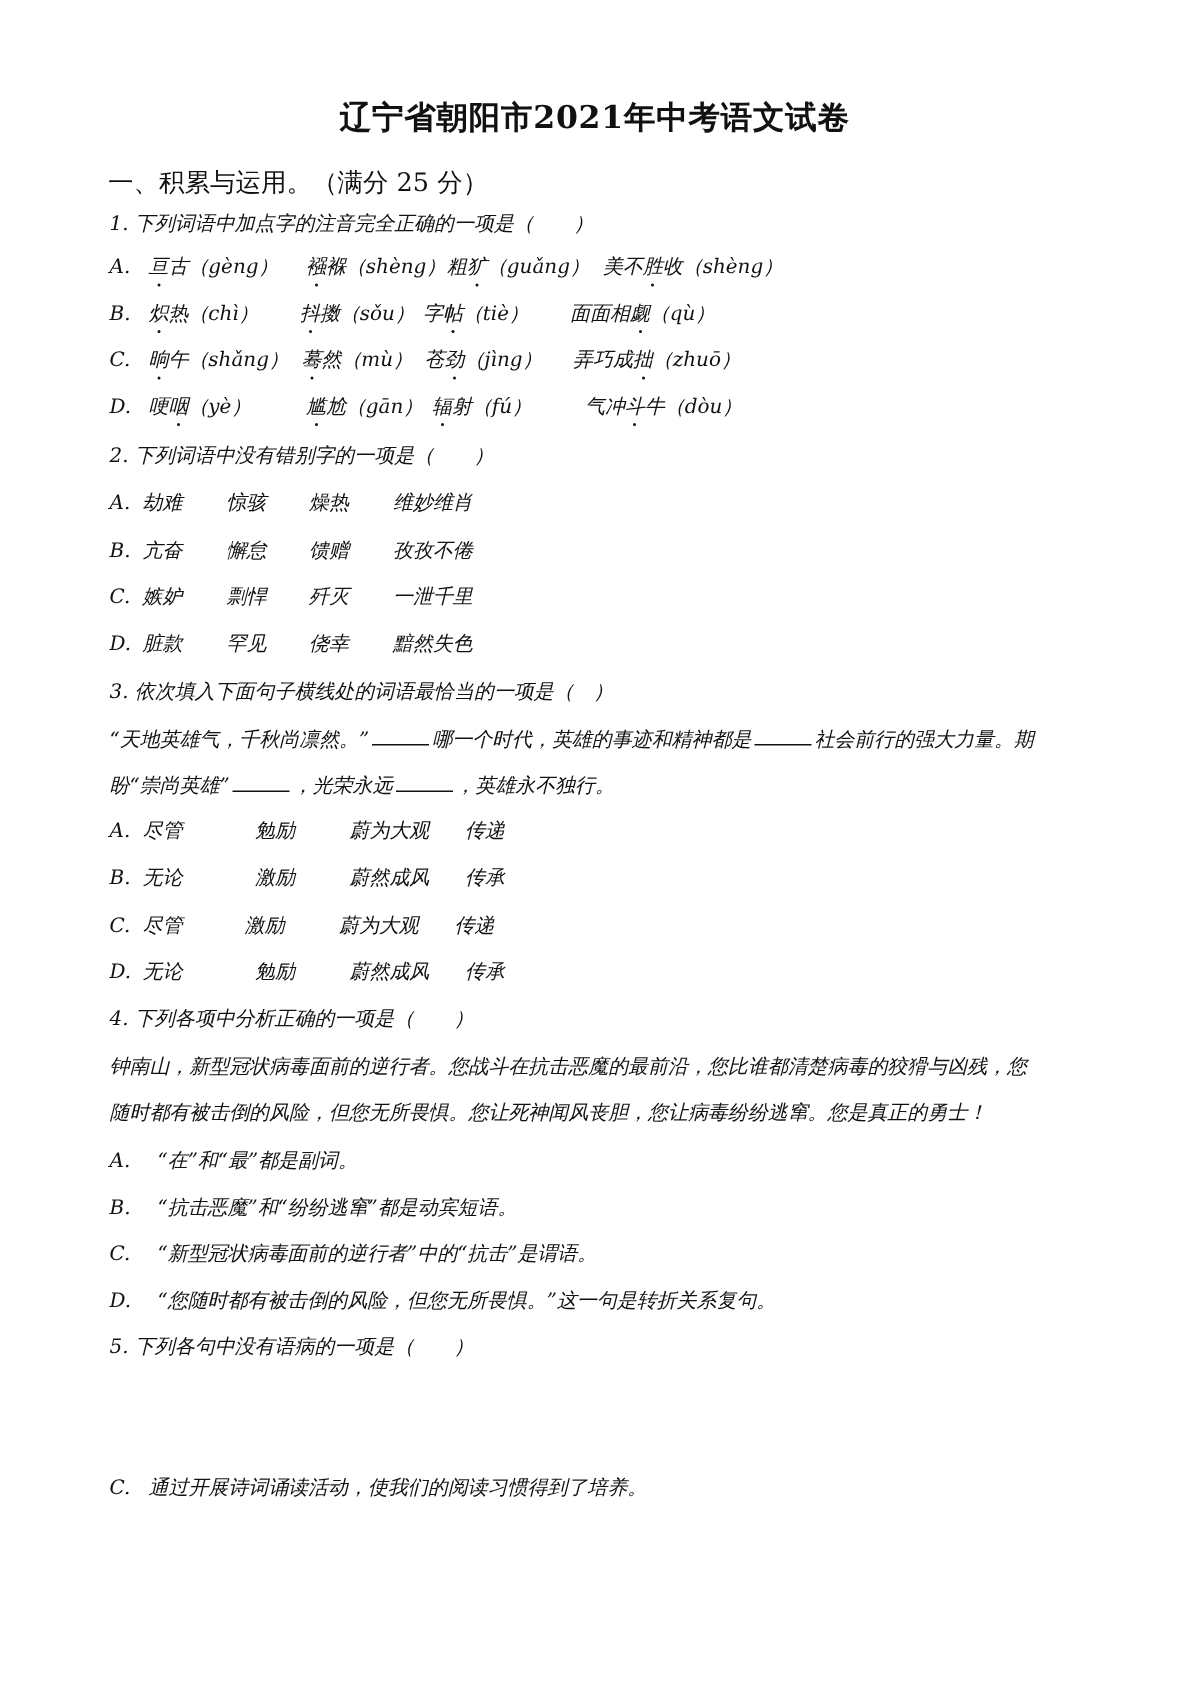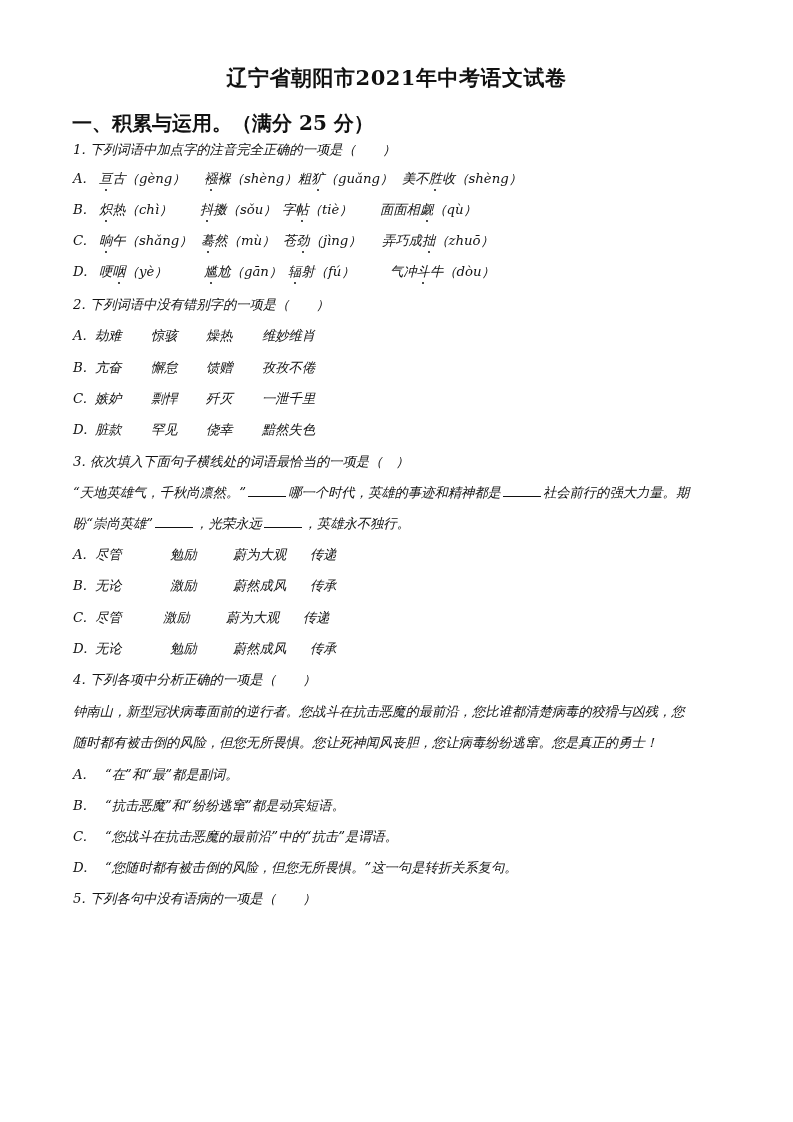--- a/index.html
+++ b/index.html
@@ -1,19 +1,19 @@
 <!DOCTYPE html>
 <html><head>
 <meta charset="utf-8">
 <style>
   html, body { margin: 0; padding: 0; background: #ffffff; }
   body { width: 793px; height: 1122px; position: relative; overflow: hidden; color: #111; font-family: "DejaVu Serif", "Liberation Serif", serif; }
   .page { position: absolute; left: 0; top: 0; width: 793px; height: 1122px; }
   .title { position: absolute; top: 64px; left: 0; width: 793px; text-align: center; font-size: 21px; font-weight: bold; letter-spacing: 0.5px; }
-  .section { position: absolute; left: 72px; top: 110px; font-size: 20px; font-weight: bold; }
+  .section { position: absolute; left: 72px; top: 110px; font-size: 17px; font-weight: normal; }
   .line { position: absolute; left: 73px; font-size: 13.3px; white-space: nowrap; line-height: 18px; font-style: italic; }
   .opt-label { display: inline-block; width: 26px; }
   .w { display: inline-block; }
   .dot { position: relative; }
   .dot::after { content: ""; position: absolute; left: 50%; bottom: -5px; width: 2px; height: 2px; margin-left: -1px; background: #111; border-radius: 50%; }
   .blank { display: inline-block; width: 38px; border-bottom: 1px solid #111; height: 12px; vertical-align: baseline; margin: 0 2px; }
 </style>
 </head>
 <body>
 
@@ -125,21 +125,24 @@
   <div class="line" style="top:671px">4. 下列各项中分析正确的一项是（　　）</div>
   <div class="line" style="top:734px">随时都有被击倒的风险，但您无所畏惧。您让死神闻风丧胆，您让病毒纷纷逃窜。您是真正的勇士！</div>
   <div class="line" style="top:703px">钟南山，新型冠状病毒面前的逆行者。您战斗在抗击恶魔的最前沿，您比谁都清楚病毒的狡猾与凶残，您</div>
   <div class="line" style="top:766px">
     <span class="opt-label" style="width:32px">A.</span><span>“在”和“最”都是副词。</span>
   </div>
   <div class="line" style="top:797px">
     <span class="opt-label" style="width:32px">B.</span><span>“抗击恶魔”和“纷纷逃窜”都是动宾短语。</span>
   </div>
   <div class="line" style="top:828px">
-    <span class="opt-label" style="width:32px">C.</span><span>“您战斗在抗击恶魔的最前沿”中的“抗击”是谓语。</span>
+    <span class="opt-label" style="width:32px">C.</span><span>“新型冠状病毒面前的逆行者”中的“抗击”是谓语。</span>
   </div>
   <div class="line" style="top:859px">
     <span class="opt-label" style="width:32px">D.</span><span>“您随时都有被击倒的风险，但您无所畏惧。”这一句是转折关系复句。</span>
   </div>
 
   <div class="line" style="top:890px">5. 下列各句中没有语病的一项是（　　）</div>
+  <div class="line" style="top:984px">
+    <span class="opt-label">C.</span><span>通过开展诗词诵读活动，使我们的阅读习惯得到了培养。</span>
+  </div>
 
 </div>
 
 </body></html>

